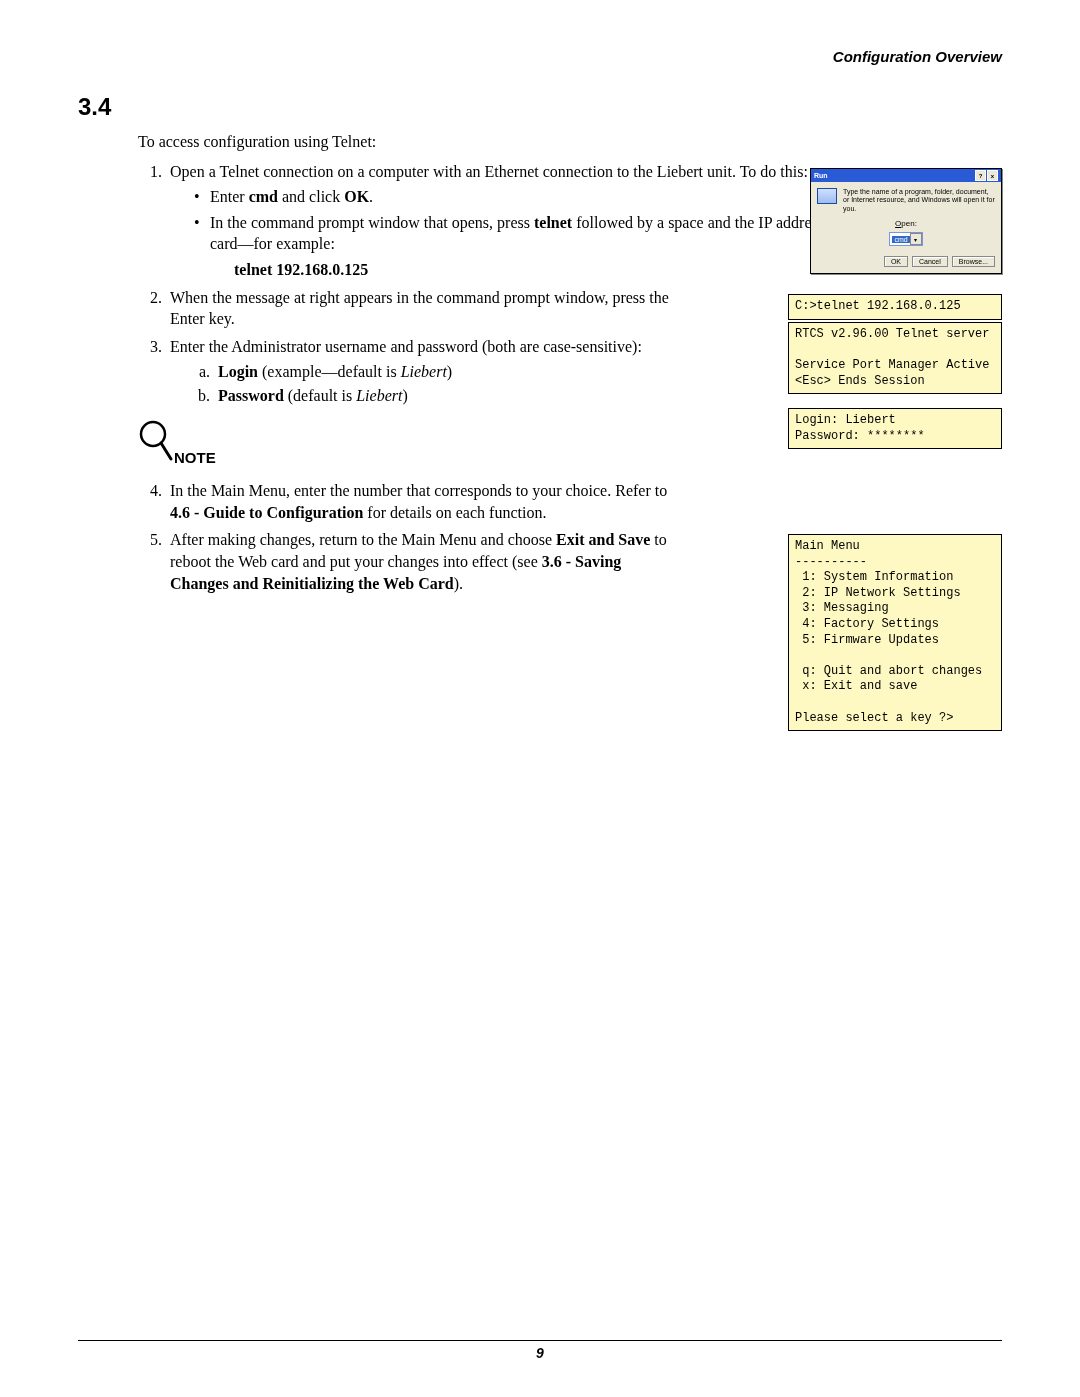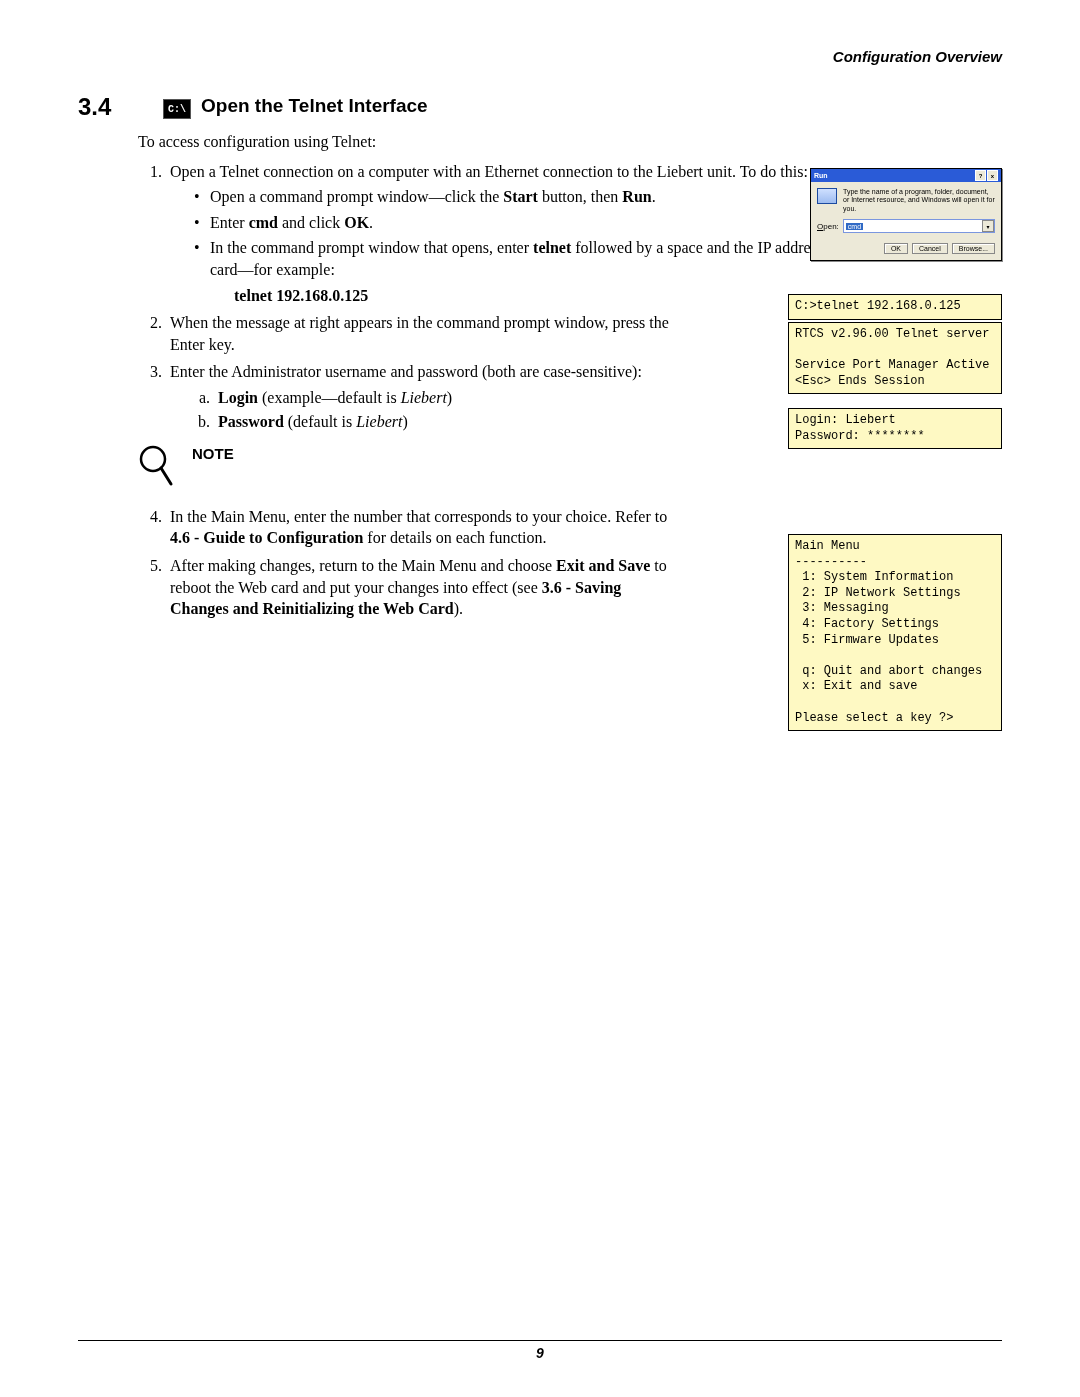--- a/index.html
+++ b/index.html
@@ -124,21 +124,21 @@
     color: #000; font-size: 6px; line-height: 1;
   }
   .run-body { padding: 6px; }
   .run-row1 { display: flex; gap: 6px; align-items: flex-start; margin-bottom: 6px; }
   .run-icon {
     width: 18px; height: 14px; border: 1px solid #1b4aa0;
     background: linear-gradient(#cfe0ff,#9ebcf0);
     flex: 0 0 auto;
   }
   .run-desc { font-size: 7px; line-height: 1.2; }
-  .run-row2 { display: flex; align-items: center; gap: 4px; margin-bottom: 10px; }
+  .run-row2 { display: flex; align-items: center; gap: 4px; margin-bottom: 10px; flex-direction: column; }
   .run-open-label { font-size: 8px; }
   .run-open-label u { text-decoration: underline; }
   .run-combo {
     flex: 1; height: 12px; border: 1px solid #7a96df; background: #fff;
     display: flex; align-items: center; justify-content: space-between;
     padding: 0 0 0 2px;
   }
   .run-combo-text { background: #316ac5; color: #fff; padding: 0 2px; font-size: 7px; }
   .run-combo-btn {
     width: 10px; height: 10px; border: 1px solid #888; background: #ece9d8;
@@ -163,23 +163,22 @@
     white-space: pre;
   }
   .codebox.box1 { top: 294px; width: 200px; }
   .codebox.box2 { top: 322px; width: 200px; margin-left: 36px; }
   .codebox.box3 { top: 408px; width: 200px; }
   .codebox.box4 { top: 534px; width: 200px; }
 
   
   .note {
     display: flex;
-    gap: 18px;
     margin: 12px 0 12px 0;
-    align-items: flex-start;
+    align-items: flex-end;
   }
   .note-icon {
     width: 36px; flex: 0 0 36px;
   }
   .note-icon svg { width: 36px; height: 44px; }
   .note-body { flex: 1; }
   .note-title { font-weight: bold; font-family: Arial, Helvetica, sans-serif; font-size: 15px; }
   .note-text { font-style: italic; }
   .note-text b { font-weight: bold; }
 
@@ -200,41 +199,34 @@
   i { font-style: italic; }
 </style>
 </head>
 <body>
 
 <div class="page">
   <div class="running-head">Configuration Overview</div>
 
   <div class="sec-row">
     <span class="sec-num">3.4</span>
-    <span>
-      <span class="cmd-badge">C:\</span>
-      <span class="sec-title">Open the Telnet Interface</span>
-    </span>
   </div>
 
   <div class="body">
     <p>To access configuration using Telnet:</p>
 
     <ol class="main">
       <li>
         <span>Open a Telnet connection on a computer with an Ethernet connection to the Liebert unit. To do this:</span>
         <ul class="bullets">
           <li>
-            <span>Open a command prompt window—click the </span><b>Start</b><span> button, then </span><b>Run</b><span>.</span>
-          </li>
-          <li>
             <span>Enter </span><b>cmd</b><span> and click </span><b>OK</b><span>.</span>
           </li>
           <li>
-            <span>In the command prompt window that opens, enter </span><b>telnet</b><span> followed by a space and the IP address or hostname of the Web card—for example:</span>
+            <span>In the command prompt window that opens, press </span><b>telnet</b><span> followed by a space and the IP address or hostname of the Web card—for example:</span>
           </li>
         </ul>
         <div class="telnet-example">telnet 192.168.0.125</div>
       </li>
 
       <li style="max-width:500px;">When the message at right appears in the command prompt window, press the Enter key.</li>
 
       <li>
         <span>Enter the Administrator username and password (both are case-sensitive):</span>
         <ol class="alpha">

